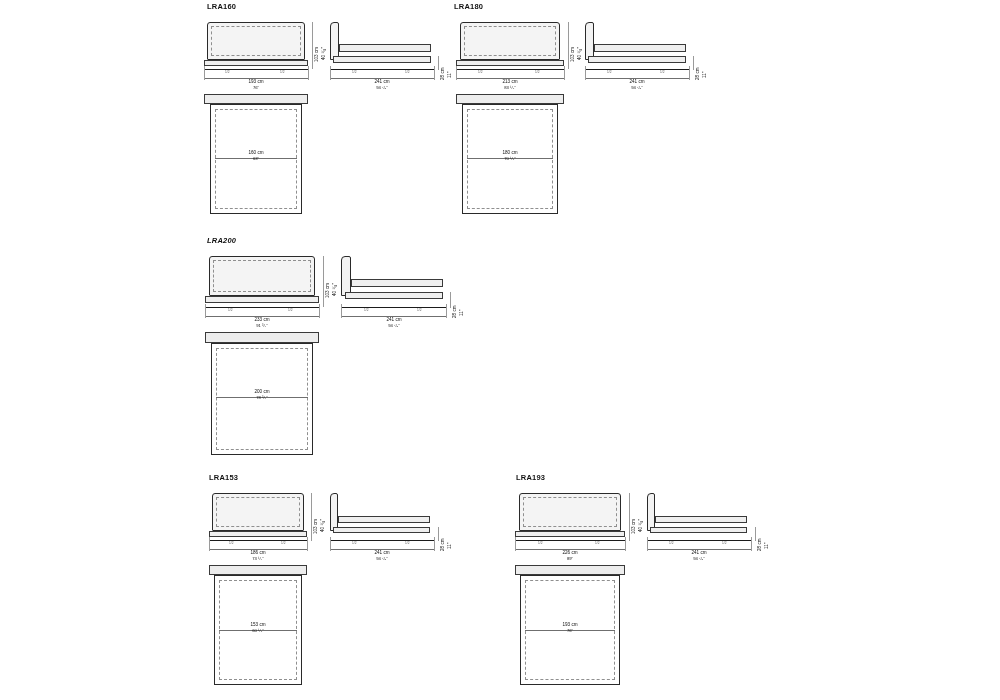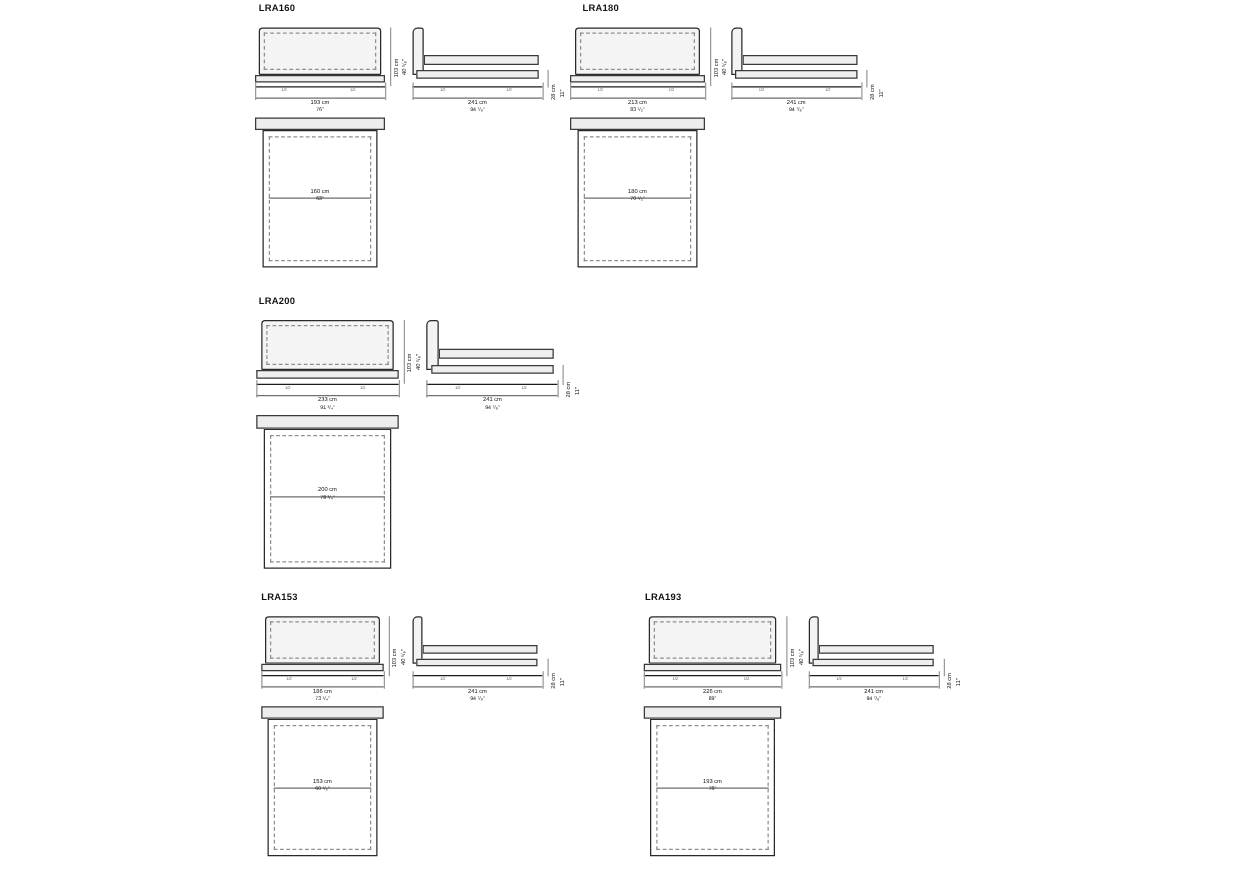--- a/index.html
+++ b/index.html
@@ -174,21 +174,21 @@
       <div class="inner-dash" style="left:215px;top:109px;width:82px;height:100px;"></div>
       <div class="ln ln-thin ln-h" style="left:215px;top:158px;width:82px;"></div>
       <div class="dim" style="left:228px;top:150px;width:56px;">
         <div>160 cm</div>
         <div class="v2">63"</div>
       </div>
     </div>
   </div>
 
   <div class="model-group" style="left:255px;top:0;width:460px;height:230px;">
-    <div class="model-title" style="left:211px;top:2px;">LRA180</div>
+    <div class="model-title" style="left:199px;top:2px;">LRA180</div>
 
     <div class="view">
       <div class="headboard" style="left:205px;top:22px;width:100px;height:38px;"></div>
       <div class="inner-dash" style="left:209px;top:26px;width:92px;height:30px;"></div>
       <div class="side-base fill-grey" style="left:201px;top:60px;width:108px;height:6px;"></div>
       <div class="ln ln-h" style="left:201px;top:69px;width:108px;"></div>
       <div class="tick" style="left:223px;top:70px;">1/2</div>
       <div class="tick" style="left:280px;top:70px;">1/2</div>
       <div class="ln ln-thin ln-h" style="left:201px;top:78px;width:108px;"></div>
       <div class="ext-line" style="left:201px;top:66px;height:14px;"></div>
@@ -235,21 +235,21 @@
       <div class="inner-dash" style="left:212px;top:109px;width:86px;height:100px;"></div>
       <div class="ln ln-thin ln-h" style="left:212px;top:158px;width:86px;"></div>
       <div class="dim" style="left:227px;top:150px;width:56px;">
         <div>180 cm</div>
         <div class="v2">70 ¹/₂"</div>
       </div>
     </div>
   </div>
 
   <div class="model-group" style="left:0;top:232px;width:500px;height:230px;">
-    <div class="model-title" style="left:207px;top:4px;">LRA200</div>
+    <div class="model-title" style="left:207px;top:4px;font-style:italic;">LRA200</div>
 
     <div class="view">
       <div class="headboard" style="left:209px;top:24px;width:106px;height:40px;"></div>
       <div class="inner-dash" style="left:213px;top:28px;width:98px;height:32px;"></div>
       <div class="side-base fill-grey" style="left:205px;top:64px;width:114px;height:7px;"></div>
       <div class="ln ln-h" style="left:205px;top:75px;width:114px;"></div>
       <div class="tick" style="left:228px;top:76px;">1/2</div>
       <div class="tick" style="left:288px;top:76px;">1/2</div>
       <div class="ln ln-thin ln-h" style="left:205px;top:84px;width:114px;"></div>
       <div class="ext-line" style="left:205px;top:72px;height:14px;"></div>

